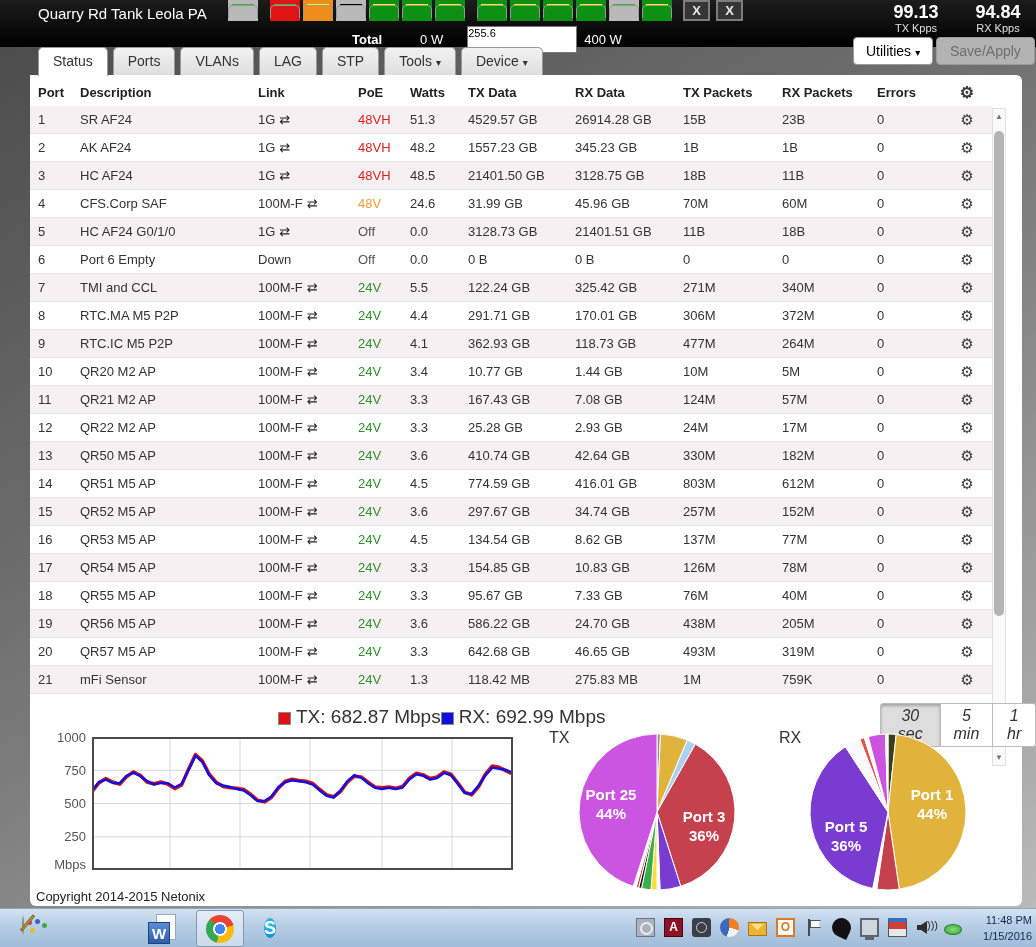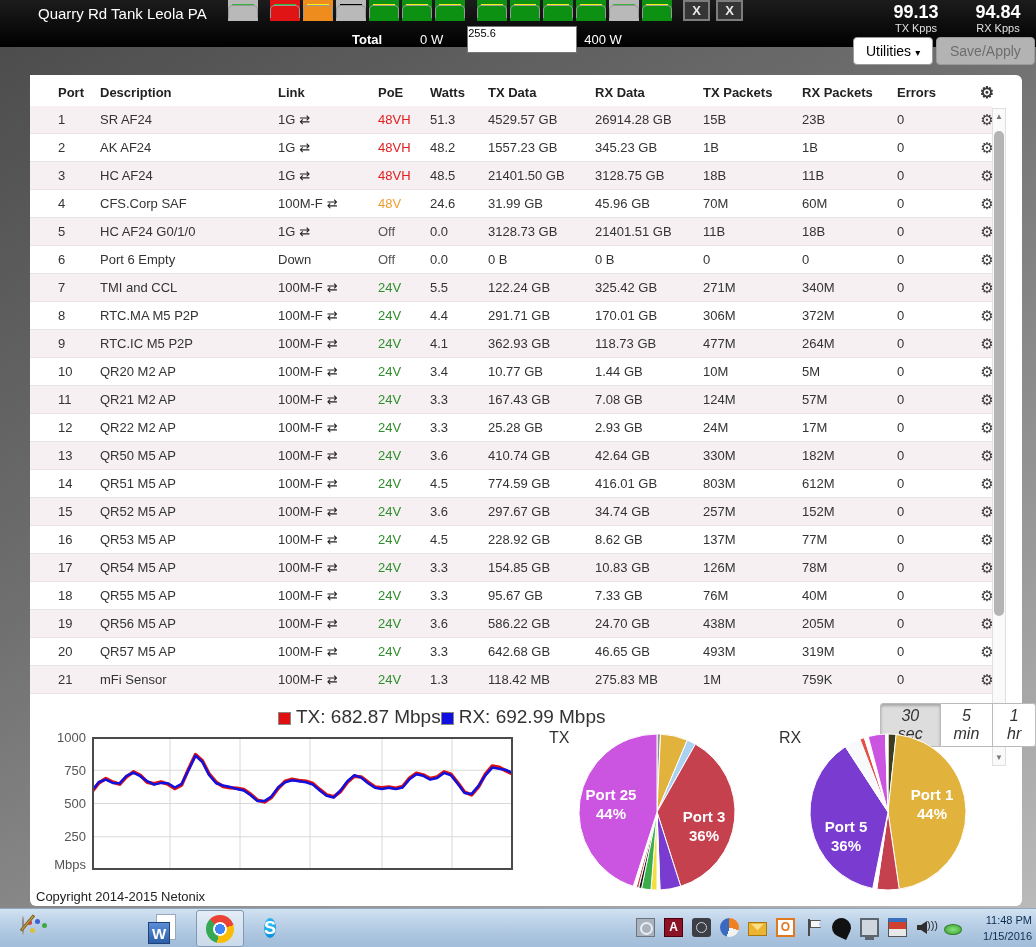--- a/index.html
+++ b/index.html
@@ -41,21 +41,21 @@
   .tab { background:linear-gradient(#f2f2f2,#dedede); border:1px solid #999; border-bottom:none;
          border-radius:5px 5px 0 0; padding:5px 14px 7px; font-size:14px; color:#333; margin-right:5px; height:28px; }
   .tab.active { background:#fff; height:29px; position:relative; z-index:9; }
 
   
   .panel { position:absolute; left:30px; top:75px; width:992px; height:831px; background:#fff;
            border-radius:0 6px 6px 6px; z-index:6; }
 
   
   .tgrid { display:grid; grid-template-columns:42px 178px 100px 52px 58px 107px 108px 99px 95px 75px 30px;
-           align-items:center; padding-left:28px; height:28px; font-size:13px; color:#333; }
+           align-items:center; padding-left:8px; height:28px; font-size:13px; color:#333; }
   .thead { position:absolute; left:0; top:3px; width:962px; font-weight:bold; color:#222; }
   .tbody { position:absolute; left:0; top:31px; width:962px; }
   .trow { border-bottom:1px solid #e9e3e5; }
   .trow:nth-child(odd) { background:#f6f0f2; }
   .poe-48VH { color:#e02020; } .poe-48V { color:#f0a030; } .poe-24V { color:#2d8f2d; } .poe-Off { color:#555; }
   .linkic { margin-left:4px; color:#222; }
   .gear { color:#3a3a3a; font-size:15px; text-align:center; cursor:pointer; }
   .thead .gear { font-size:16px; }
 
   
@@ -200,20 +200,29 @@
     </div>
   </div>
 
   <button class="btn-utilities">
     <span>Utilities</span><span class="caret">▾</span>
   </button>
   <button class="btn-save">
     <span>Save/Apply</span>
   </button>
 
+  <div class="tabs" id="tabs">
+      <div class="tab active">Status</div>
+      <div class="tab">Ports</div>
+      <div class="tab">VLANs</div>
+      <div class="tab">LAG</div>
+      <div class="tab">STP</div>
+      <div class="tab">Tools<span class="caret">▾</span></div>
+      <div class="tab">Device<span class="caret">▾</span></div>
+    </div>
 
   <div class="panel">
     <div class="tgrid thead" id="thead">
         <div>Port</div>
         <div>Description</div>
         <div>Link</div>
         <div>PoE</div>
         <div>Watts</div>
         <div>TX Data</div>
         <div>RX Data</div>
@@ -417,21 +426,21 @@
           <div>152M</div>
           <div>0</div>
           <div class="gear">⚙</div>
         </div>
         <div class="tgrid trow">
           <div>16</div>
           <div>QR53 M5 AP</div>
           <div>100M-F<span class="linkic">⇄</span></div>
           <div class="poe-24V">24V</div>
           <div>4.5</div>
-          <div>228.92 GB</div>
+          <div>134.54 GB</div>
           <div>8.62 GB</div>
           <div>137M</div>
           <div>77M</div>
           <div>0</div>
           <div class="gear">⚙</div>
         </div>
         <div class="tgrid trow">
           <div>17</div>
           <div>QR54 M5 AP</div>
           <div>100M-F<span class="linkic">⇄</span></div>

